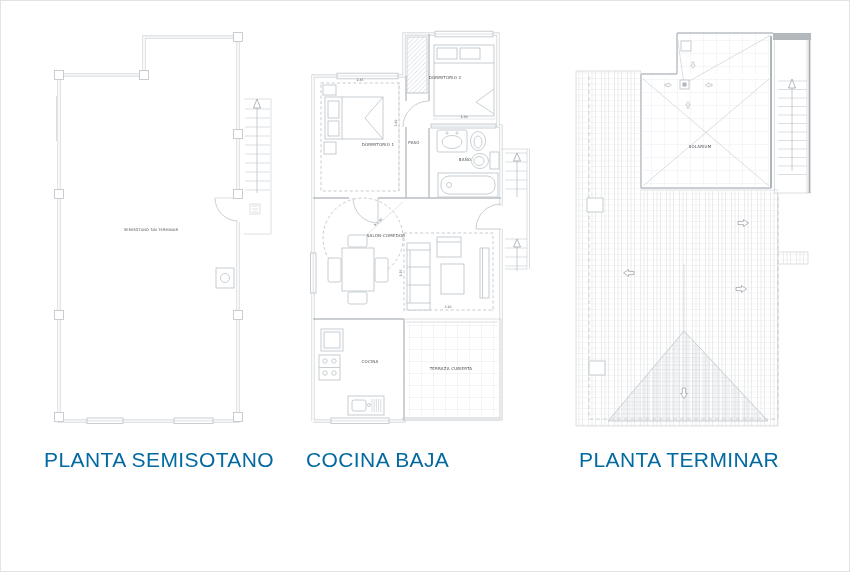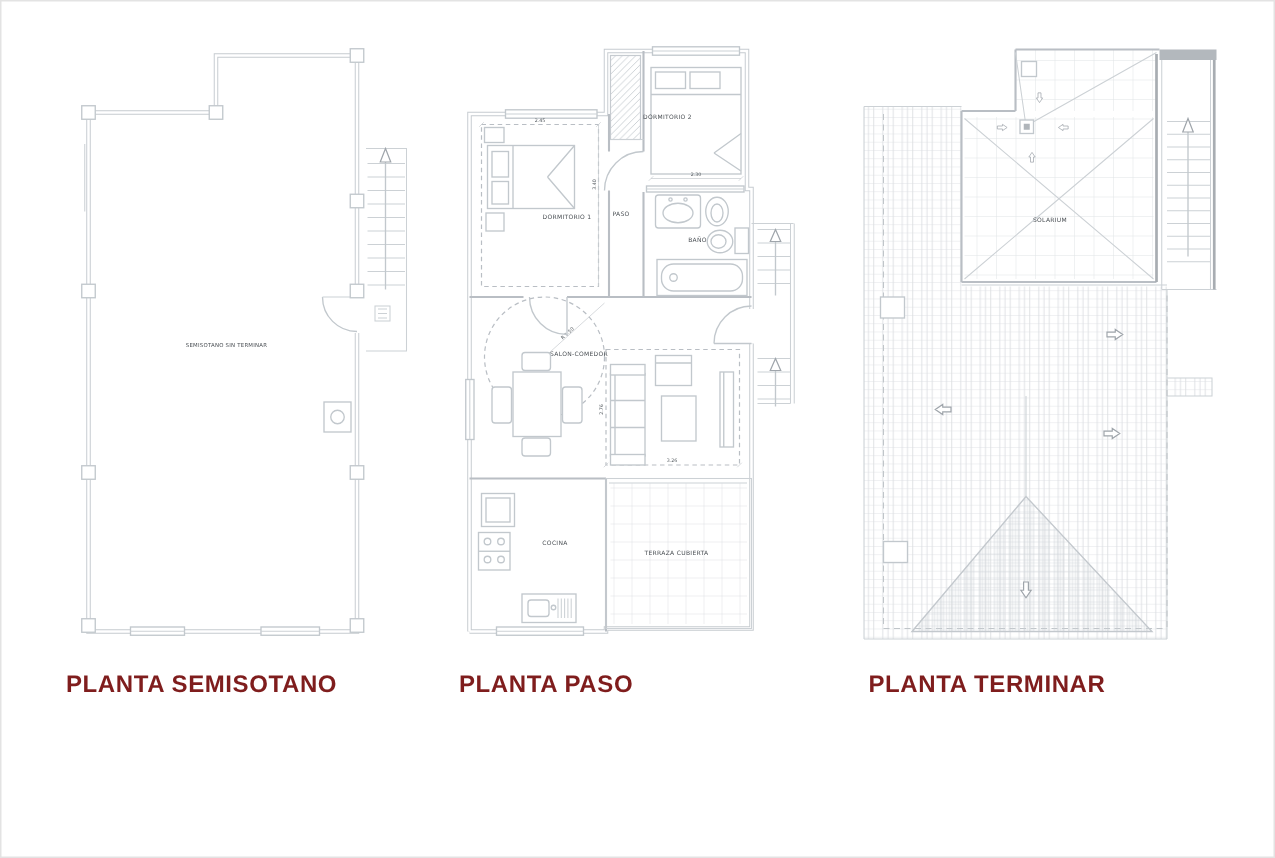--- a/index.html
+++ b/index.html
@@ -3,22 +3,22 @@
 <meta charset="utf-8">
 <style>
   html,body{margin:0;padding:0;background:#fff;}
   .page{
     position:relative;width:850px;height:572px;background:#ffffff;
     border:1px solid #e3e3e3;box-sizing:border-box;overflow:hidden;
     font-family:"Liberation Sans",sans-serif;
   }
   .drawing{position:absolute;left:0;top:0;width:850px;height:572px;}
   .plan-title{
-    position:absolute;top:447px;font-weight:bold;font-size:16px;
-    color:#7f1d1d;letter-spacing:.4px;white-space:nowrap;
+    position:absolute;top:447px;font-weight:normal;font-size:21px;
+    color:#0369a1;letter-spacing:.4px;white-space:nowrap;
   }
   #title-semisotano{left:43px;}
   #title-baja{left:305px;}
   #title-cubierta{left:578px;}
 
   
   .wOut{stroke:#c6cbd0;stroke-width:3;fill:none;}
   .wIn{stroke:#ffffff;stroke-width:1.7;fill:none;}
   .w{stroke:#b9bec4;stroke-width:1.4;fill:none;}
   .t{stroke:#ccd1d5;stroke-width:.7;fill:none;}
@@ -277,16 +277,16 @@
       <g>
         <use href="#arw" class="arrow" transform="translate(628,272) rotate(180)"></use>
         <use href="#arw" class="arrow" transform="translate(742,222)"></use>
         <use href="#arw" class="arrow" transform="translate(740,288)"></use>
         <use href="#arw" class="arrow" transform="translate(683,392) rotate(90)"></use>
       </g>
     </g>
   </svg>
 
   <div class="plan-title" id="title-semisotano">PLANTA SEMISOTANO</div>
-  <div class="plan-title" id="title-baja">PLANTA PASO</div>
+  <div class="plan-title" id="title-baja">COCINA BAJA</div>
   <div class="plan-title" id="title-cubierta">PLANTA TERMINAR</div>
 
 </div>
 
 </body></html>

